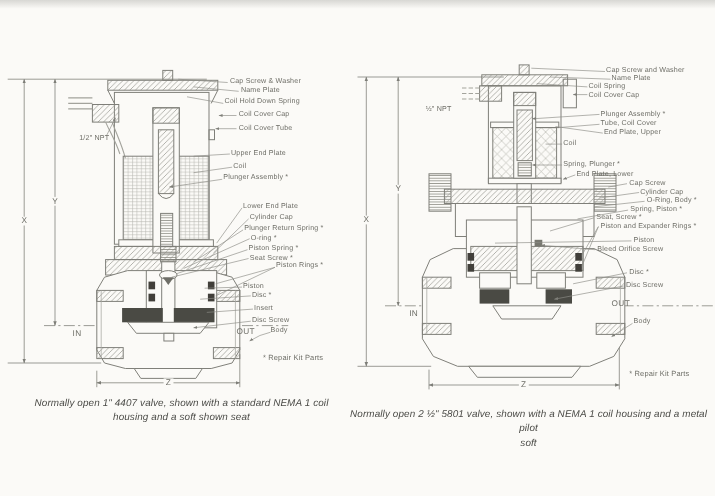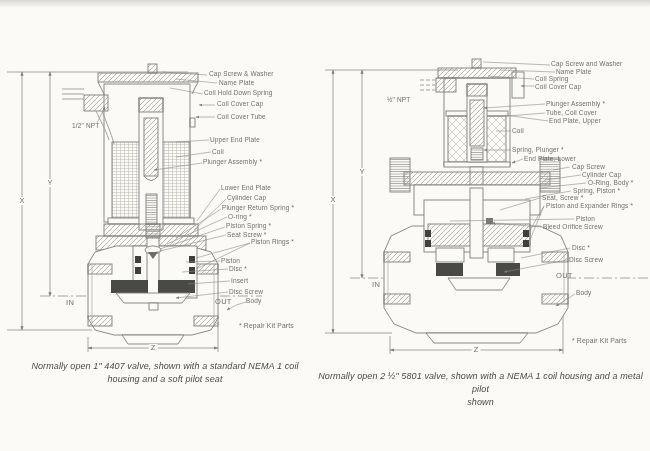--- a/index.html
+++ b/index.html
@@ -257,21 +257,21 @@
 
   <div class="lbl" style="left:72px;top:122px">1/2" NPT</div>
   <div class="dimlbl" style="left:22px;top:201px">X</div>
   <div class="dimlbl" style="left:50px;top:183px">Y</div>
   <div class="dimlbl" style="left:153px;top:348px">Z</div>
   <div class="flow" style="left:66px;top:299px">IN</div>
   <div class="flow" style="left:215px;top:298px">OUT</div>
   <div class="note" style="left:239px;top:322px">* Repair Kit Parts</div>
   <div class="caption" style="left:20px;top:360px;width:290px">
     <div>Normally open 1" 4407 valve, shown with a standard NEMA 1 coil</div>
-    <div>housing and a soft pilot seat</div>
+    <div>housing and a soft shown seat</div>
   </div>
 
   <div class="lbl" style="left:551px;top:60px">Cap Screw and Washer</div>
   <div class="lbl" style="left:556px;top:68px">Name Plate</div>
   <div class="lbl" style="left:535px;top:75px">Coil Spring</div>
   <div class="lbl" style="left:535px;top:83px">Coil Cover Cap</div>
   <div class="lbl" style="left:546px;top:100px">Plunger Assembly *</div>
   <div class="lbl" style="left:546px;top:109px">Tube, Coil Cover</div>
   <div class="lbl" style="left:549px;top:117px">End Plate, Upper</div>
   <div class="lbl" style="left:512px;top:127px">Coil</div>
@@ -291,16 +291,16 @@
 
   <div class="lbl" style="left:387px;top:96px">½" NPT</div>
   <div class="dimlbl" style="left:333px;top:200px">X</div>
   <div class="dimlbl" style="left:362px;top:172px">Y</div>
   <div class="dimlbl" style="left:476px;top:350px">Z</div>
   <div class="flow" style="left:372px;top:281px">IN</div>
   <div class="flow" style="left:556px;top:272px">OUT</div>
   <div class="note" style="left:572px;top:337px">* Repair Kit Parts</div>
   <div class="caption" style="left:318px;top:370px;width:325px">
     <div>Normally open 2 ½" 5801 valve, shown with a NEMA 1 coil housing and a metal pilot</div>
-    <div>shown</div>
+    <div>soft</div>
   </div>
 
 </div>
 
 </body></html>

